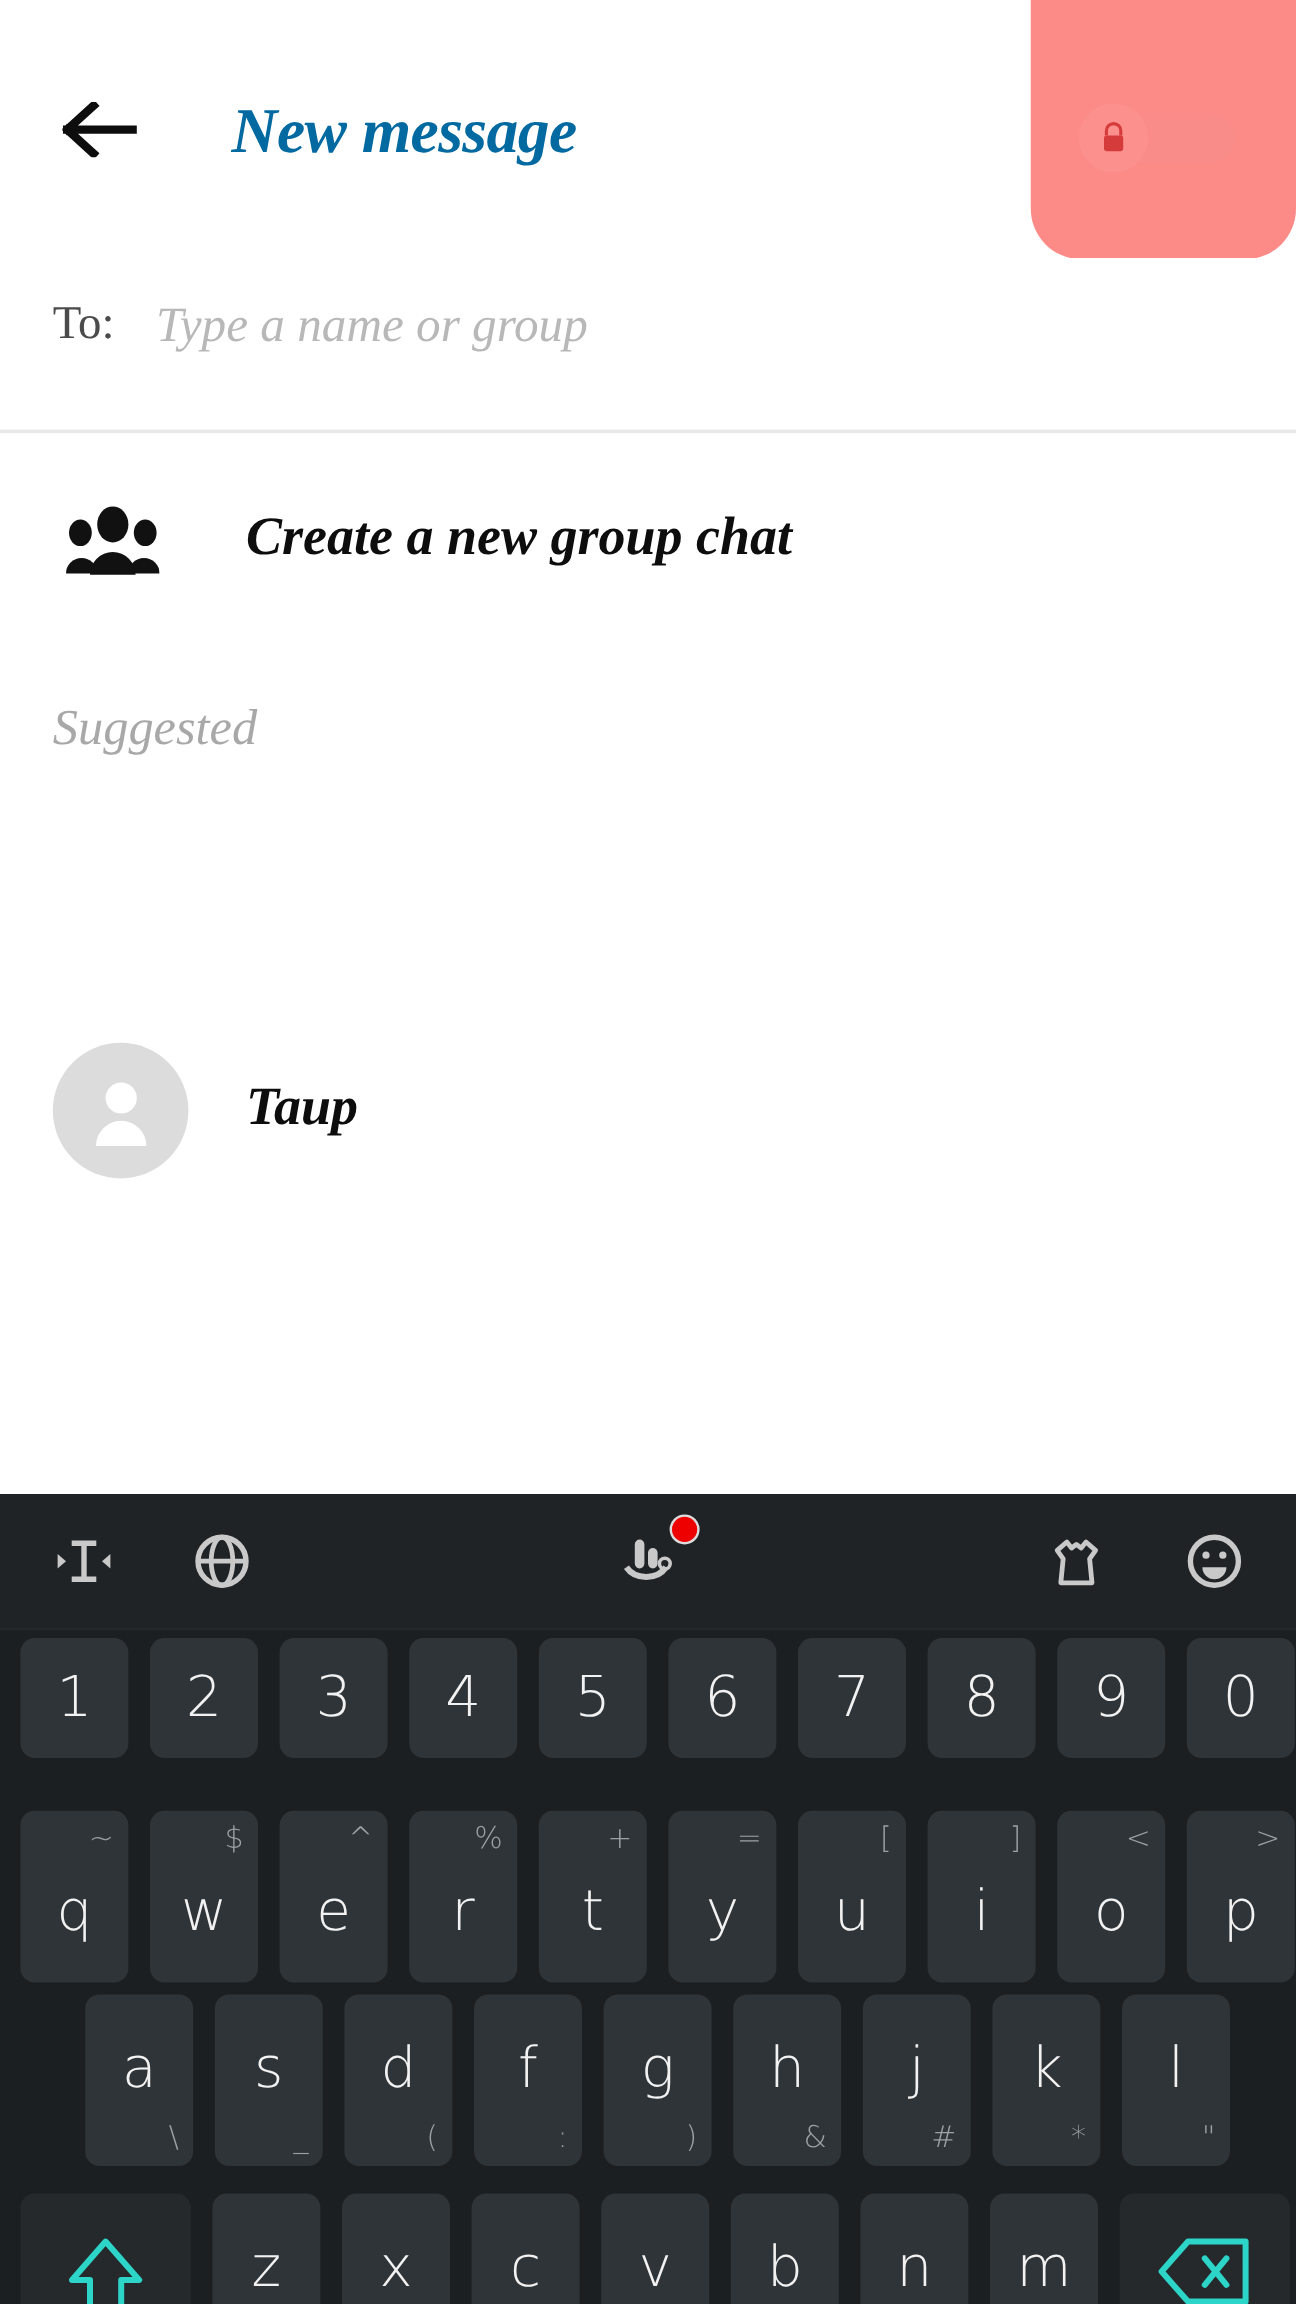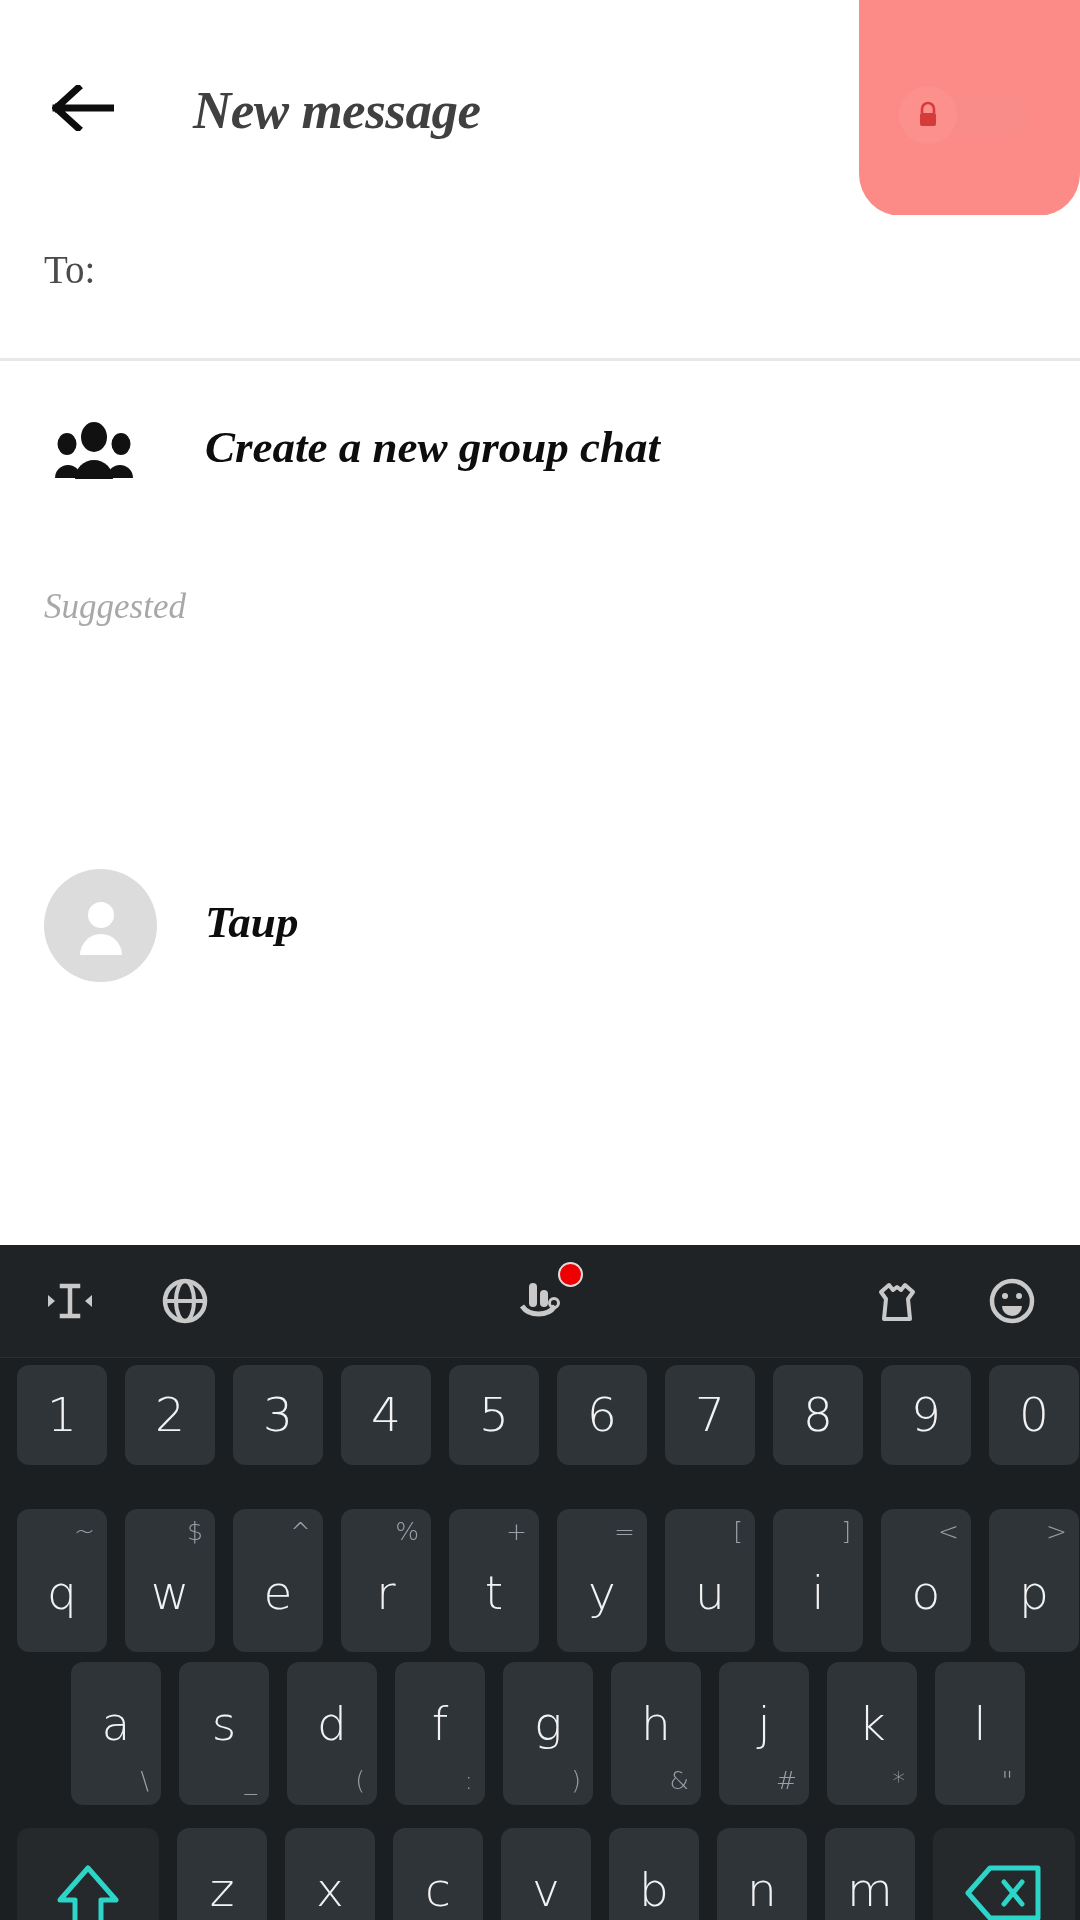--- a/index.html
+++ b/index.html
@@ -42,21 +42,21 @@
     cursor: pointer;
   }
   #back-button svg { display:block; }
 
   #app-title {
     position: absolute;
     left: 193px; top: 74px;
     font-size: 53px;
     font-style: italic;
     font-weight: 700;
-    color: #404040;
+    color: #0369a1;
     letter-spacing: -0.5px;
     white-space: nowrap;
     line-height: 72px;
   }
 
   
   #encryption-toggle-card {
     position: absolute;
     left: 859px;
     top: -45px;
@@ -161,21 +161,21 @@
     color: #0d0d0d;
     line-height: 72px;
     white-space: nowrap;
     text-align: right;
   }
 
   
   #suggested-header {
     position: absolute;
     left: 44px; top: 583px;
-    font-size: 35px;
+    font-size: 42px;
     font-style: italic;
     color: #a8a8a8;
     line-height: 48px;
     white-space: nowrap;
   }
 
   
   #contact-row {
     position: absolute;
     left: 0; top: 860px;
@@ -344,20 +344,21 @@
               <rect x="4" y="12" width="16" height="13" rx="2" fill="#d63b3b"></rect>
             </svg>
           </span>
         </div>
       </div>
     </div>
   </div>
 
   <div id="to-field-row">
     <div id="to-label">To:</div>
+    <input id="recipient-input" type="text" placeholder="Type a name or group" style="">
   </div>
   <div id="divider-1"></div>
 
   <div id="group-chat-row">
     <div id="group-chat-icon">
       <svg width="78" height="60" viewBox="0 0 78 60">
         <ellipse cx="39" cy="16" rx="13" ry="15" fill="#111111"></ellipse>
         <path d="M20 58 a19 19 0 0 1 38 0 z" fill="#111111"></path>
         <ellipse cx="12" cy="23" rx="9.5" ry="11" fill="#111111"></ellipse>
         <path d="M0 57 a13 13 0 0 1 26 0 z" fill="#111111"></path>

